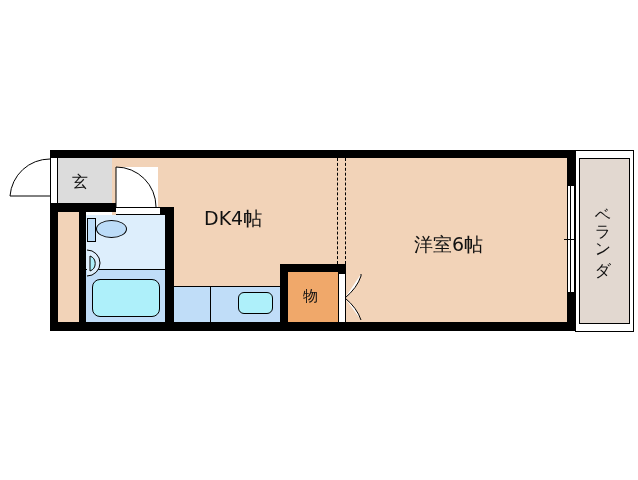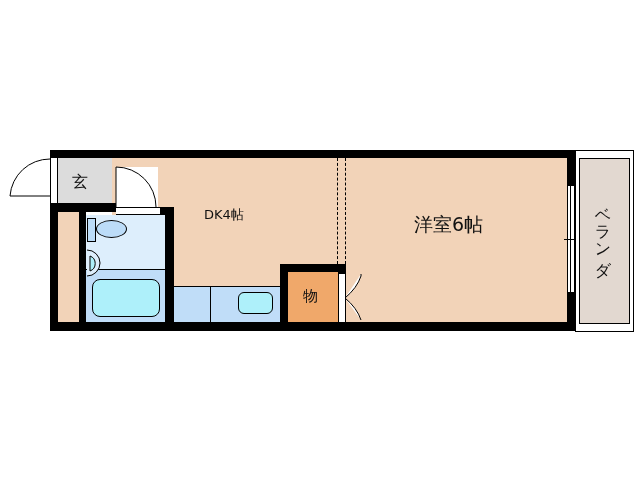--- a/index.html
+++ b/index.html
@@ -75,14 +75,14 @@
 <div class="abs" style="left:338px;top:274px;width:8px;height:48px;background:#fff;border-left:1px solid #000;border-right:1px solid #000;"></div>
 <svg style="left:345px;top:274px;" width="22" height="48">
   <path d="M0 24 Q12 14 16 2 L16 0" fill="#fff" stroke="#000" stroke-width="1"></path>
   <path d="M0 24 Q12 34 16 46" fill="#fff" stroke="#000" stroke-width="1"></path>
 </svg>
 
 <div class="abs" style="left:567px;top:186px;width:8px;height:106px;background:#fff;border-left:1px solid #000;border-right:1px solid #000;"></div>
 <div class="abs" style="left:570px;top:186px;width:1px;height:106px;background:#000;"></div>
 <div class="abs" style="left:564px;top:239px;width:12px;height:1px;background:#000;"></div>
 
-<div class="label" style="left:204px;top:206px;font-size:13px;">DK4帖</div>
-<div class="label" style="left:414px;top:212px;font-size:19px;">洋室6帖</div>
+<div class="label" style="left:204px;top:206px;font-size:19px;">DK4帖</div>
+<div class="label" style="left:414px;top:232px;font-size:19px;">洋室6帖</div>
 
 </body></html>

